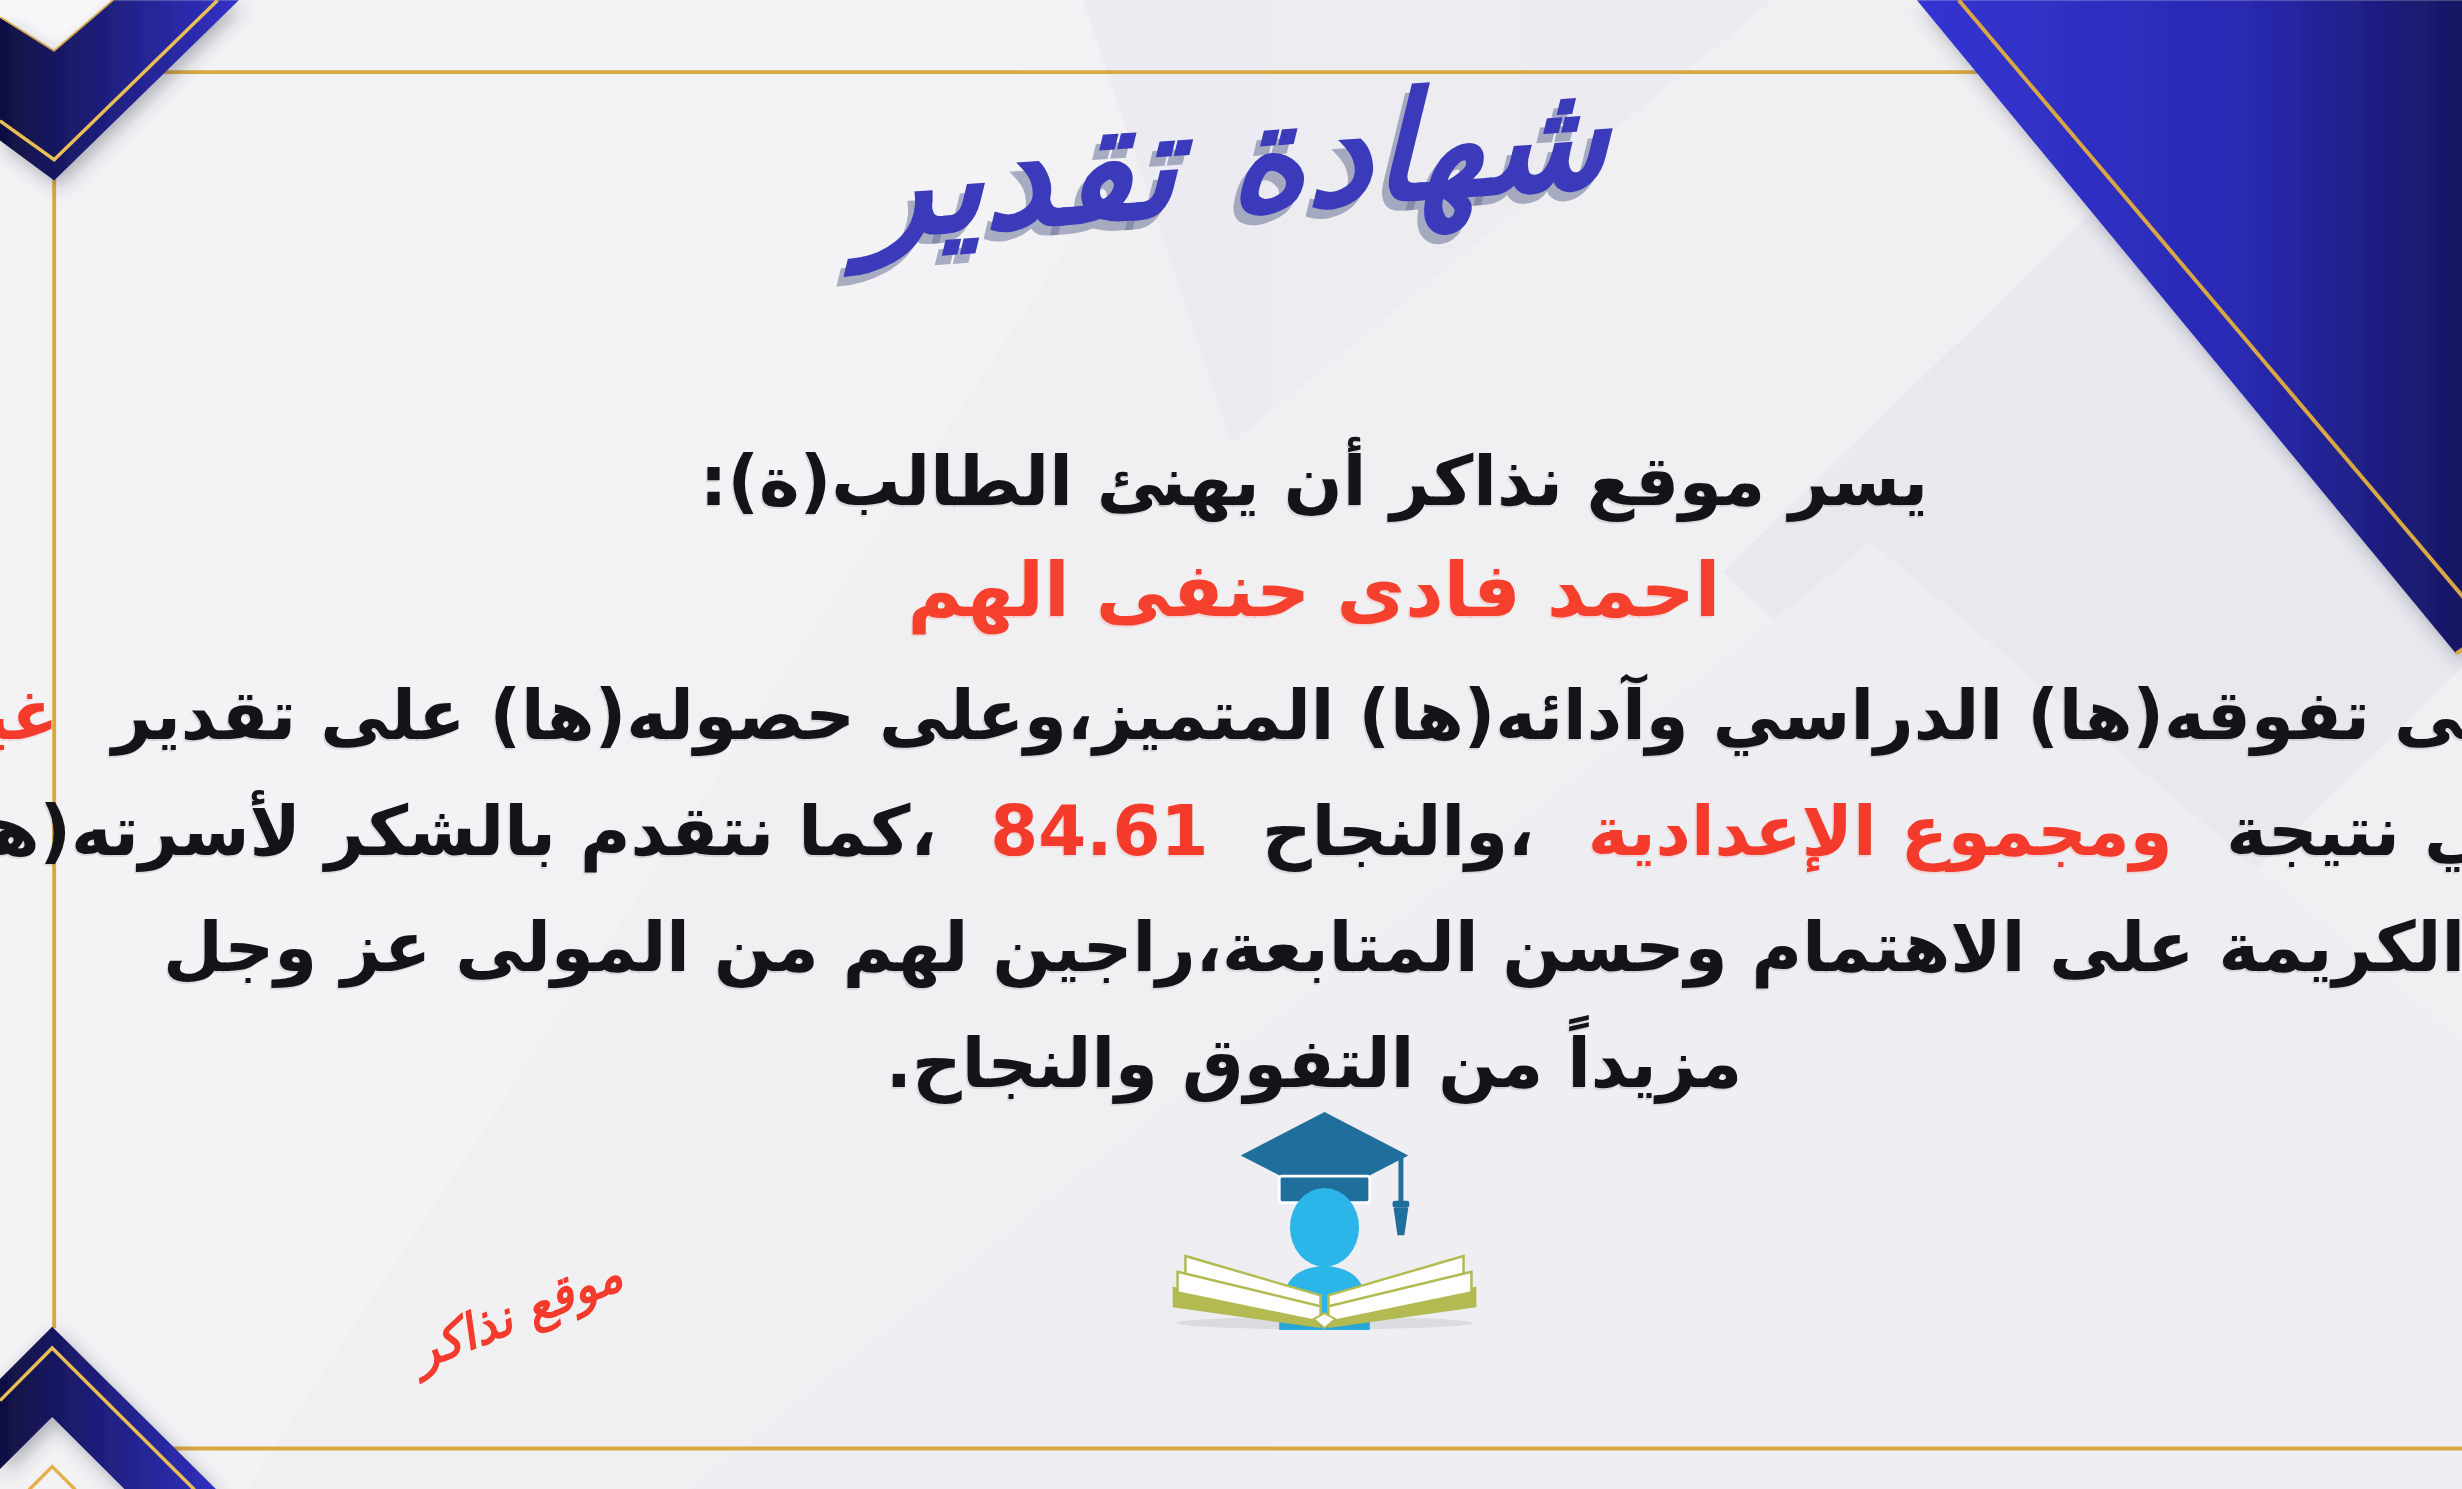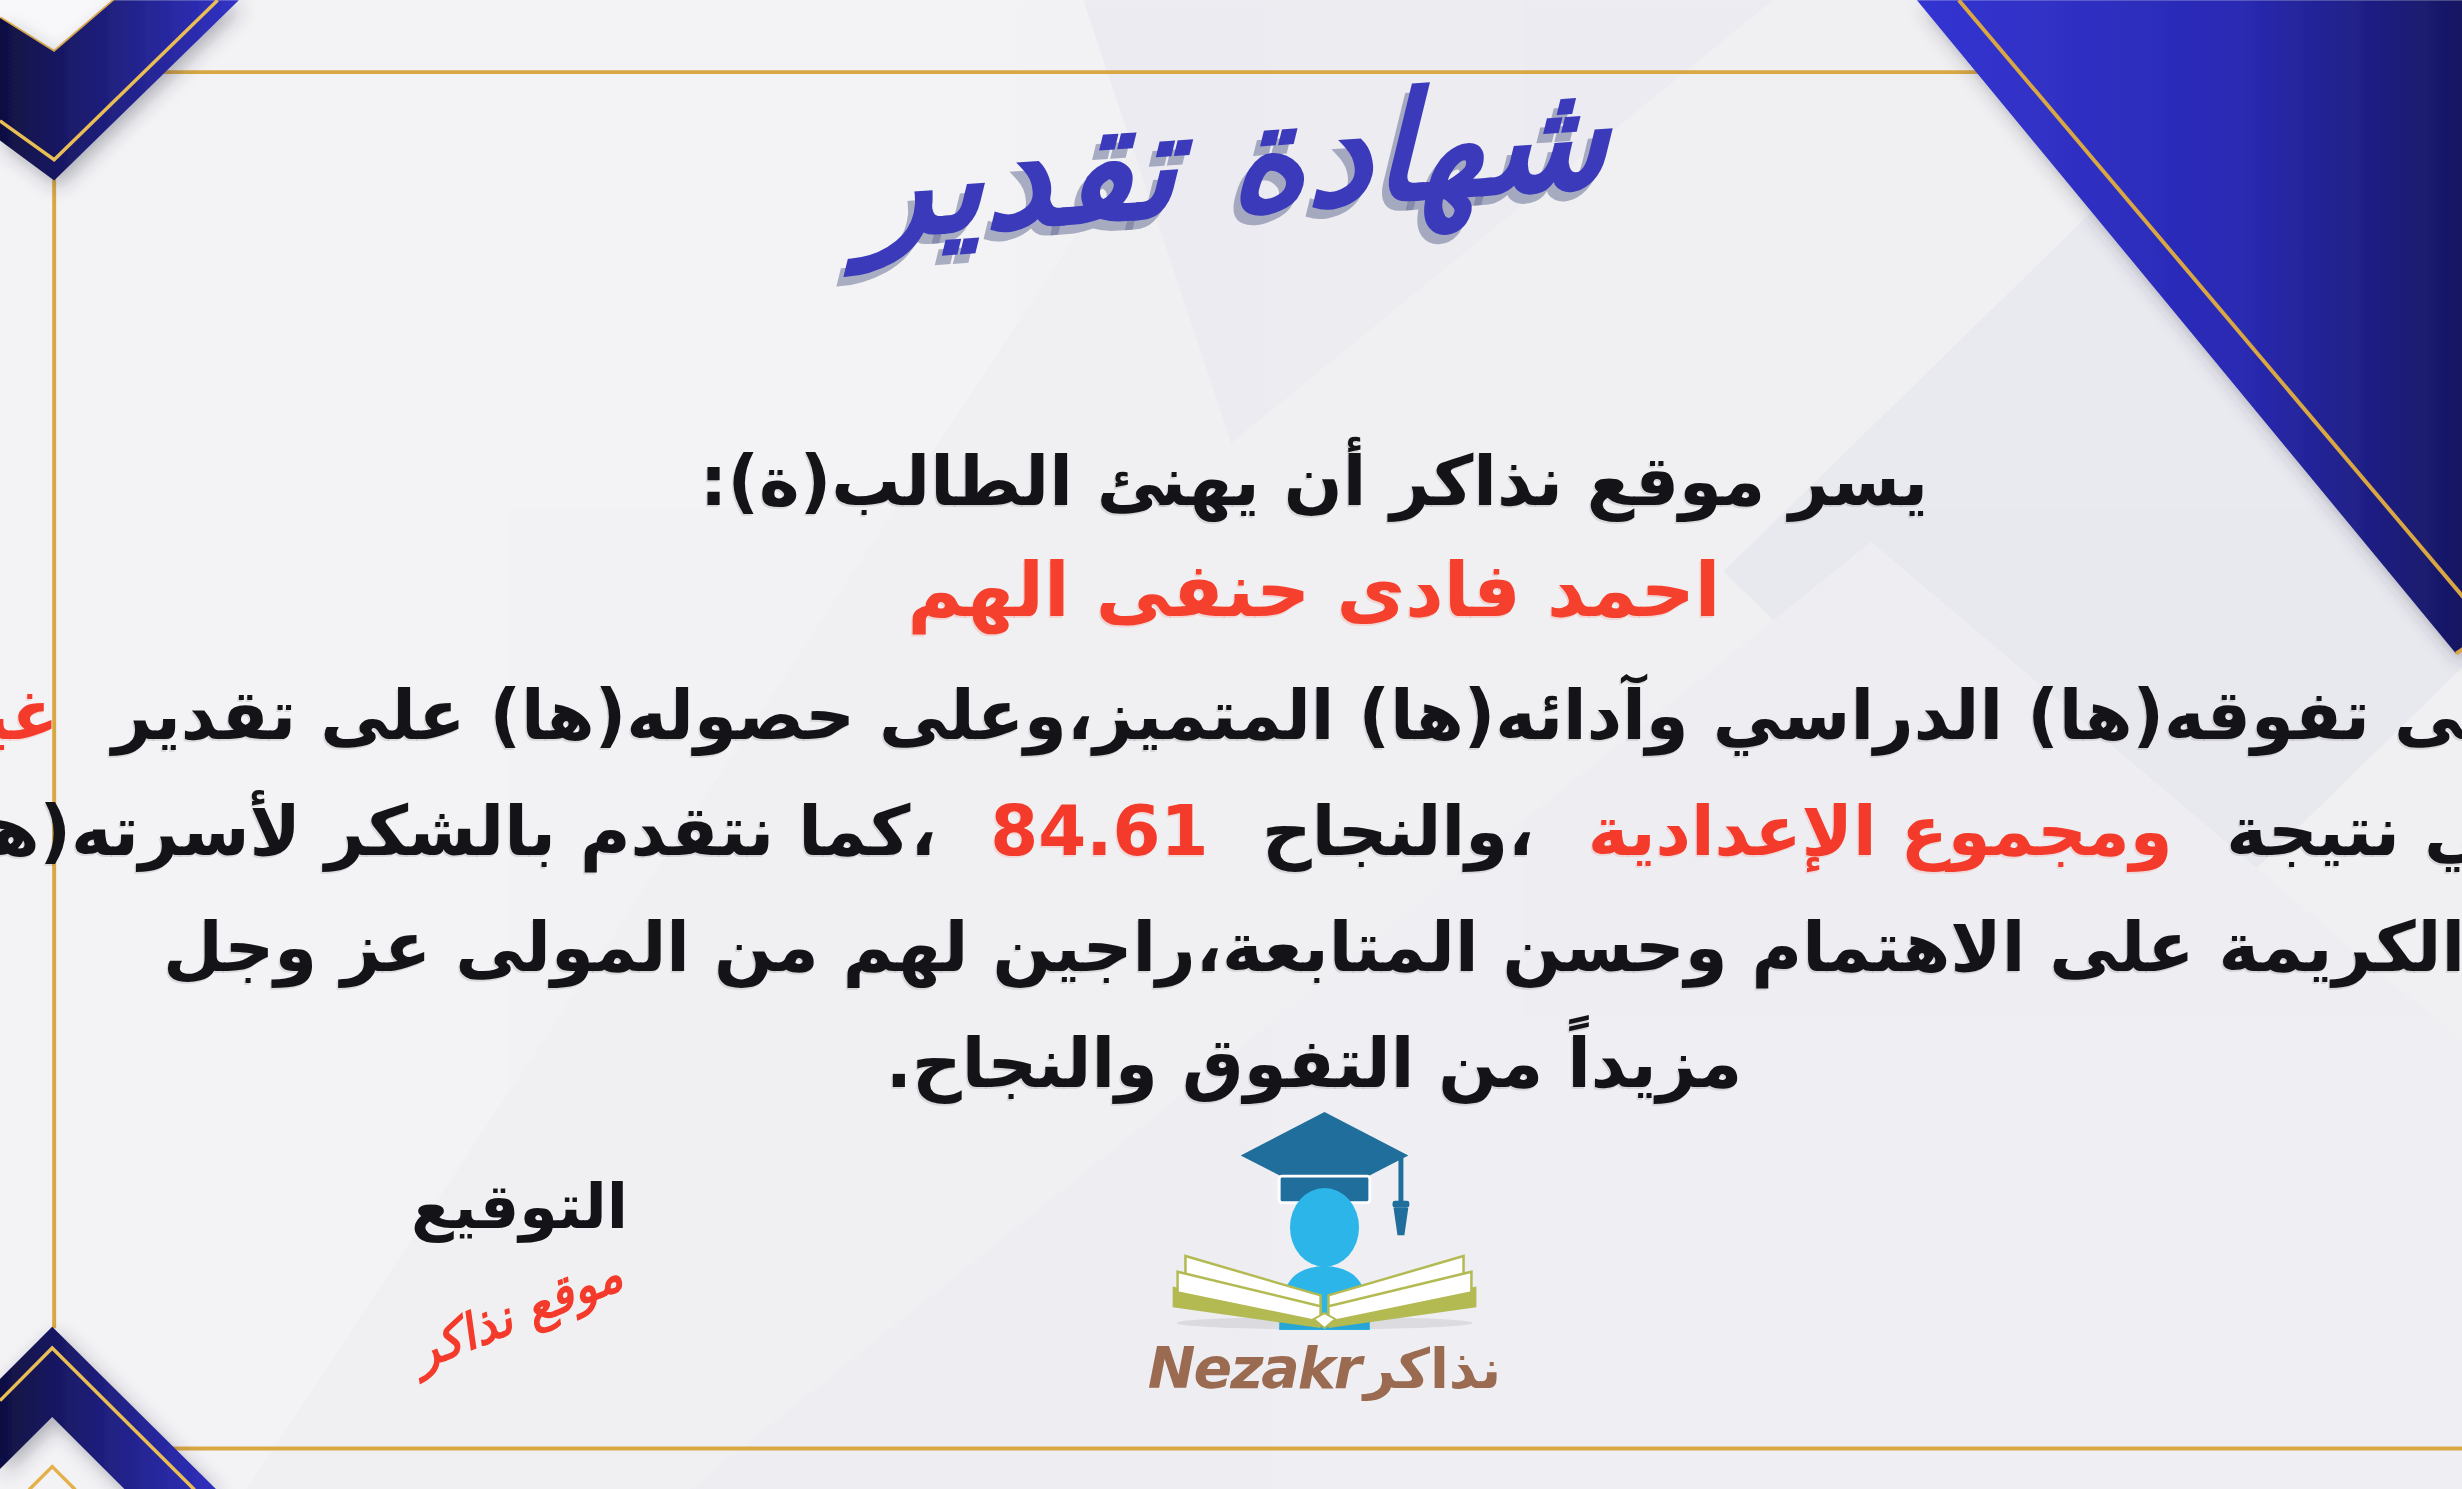--- a/index.html
+++ b/index.html
@@ -120,21 +120,20 @@
       <span>في نتيجة</span>
       <span class="hl">ومجموع الإعدادية</span>
       <span>،والنجاح</span>
       <span class="hl">84.61</span>
       <span>،كما نتقدم بالشكر لأسرته(ها)</span>
     </div>
     <div class="pline">الكريمة على الاهتمام وحسن المتابعة،راجين لهم من المولى عز وجل</div>
     <div class="pline">مزيداً من التفوق والنجاح.</div>
   </div>
 
-  <div class="sig-label">التوقيع</div>
   <div class="sig-script">موقع نذاكر</div>
 
   <div class="logo">
     <svg width="355" height="222" viewBox="0 0 720 450" xmlns="http://www.w3.org/2000/svg">
 
       <g fill="#1F6E9C">
         <rect x="510" y="100" width="10" height="95"></rect>
         <rect x="498" y="188" width="34" height="14" rx="5"></rect>
         <polygon points="500,202 530,202 522,258 508,258"></polygon>
       </g>
@@ -153,19 +152,16 @@
         <ellipse cx="360" cy="436" rx="300" ry="13" fill="rgba(0,0,0,0.08)"></ellipse>
         <polygon points="52,362 352,430 352,446 52,404" fill="#B3BA52"></polygon>
         <polygon points="668,362 368,430 368,446 668,404" fill="#B3BA52"></polygon>
         <polygon points="78,300 352,380 352,430 78,352" fill="#FFFFFF" stroke="#B3BA52" stroke-width="5"></polygon>
         <polygon points="642,300 368,380 368,430 642,352" fill="#FFFFFF" stroke="#B3BA52" stroke-width="5"></polygon>
         <polygon points="62,332 352,402 352,434 62,374" fill="#FFFFFF" stroke="#B3BA52" stroke-width="5"></polygon>
         <polygon points="658,332 368,402 368,434 658,374" fill="#FFFFFF" stroke="#B3BA52" stroke-width="5"></polygon>
         <polygon points="338,428 360,446 382,428 360,416" fill="#FFFFFF" stroke="#B3BA52" stroke-width="4"></polygon>
       </g>
     </svg>
-    <div class="brand">
-      <span class="latin">Nezakr</span><span class="arab">نذاكر</span>
-    </div>
   </div>
 
 </div>
 
 
 </body></html>

